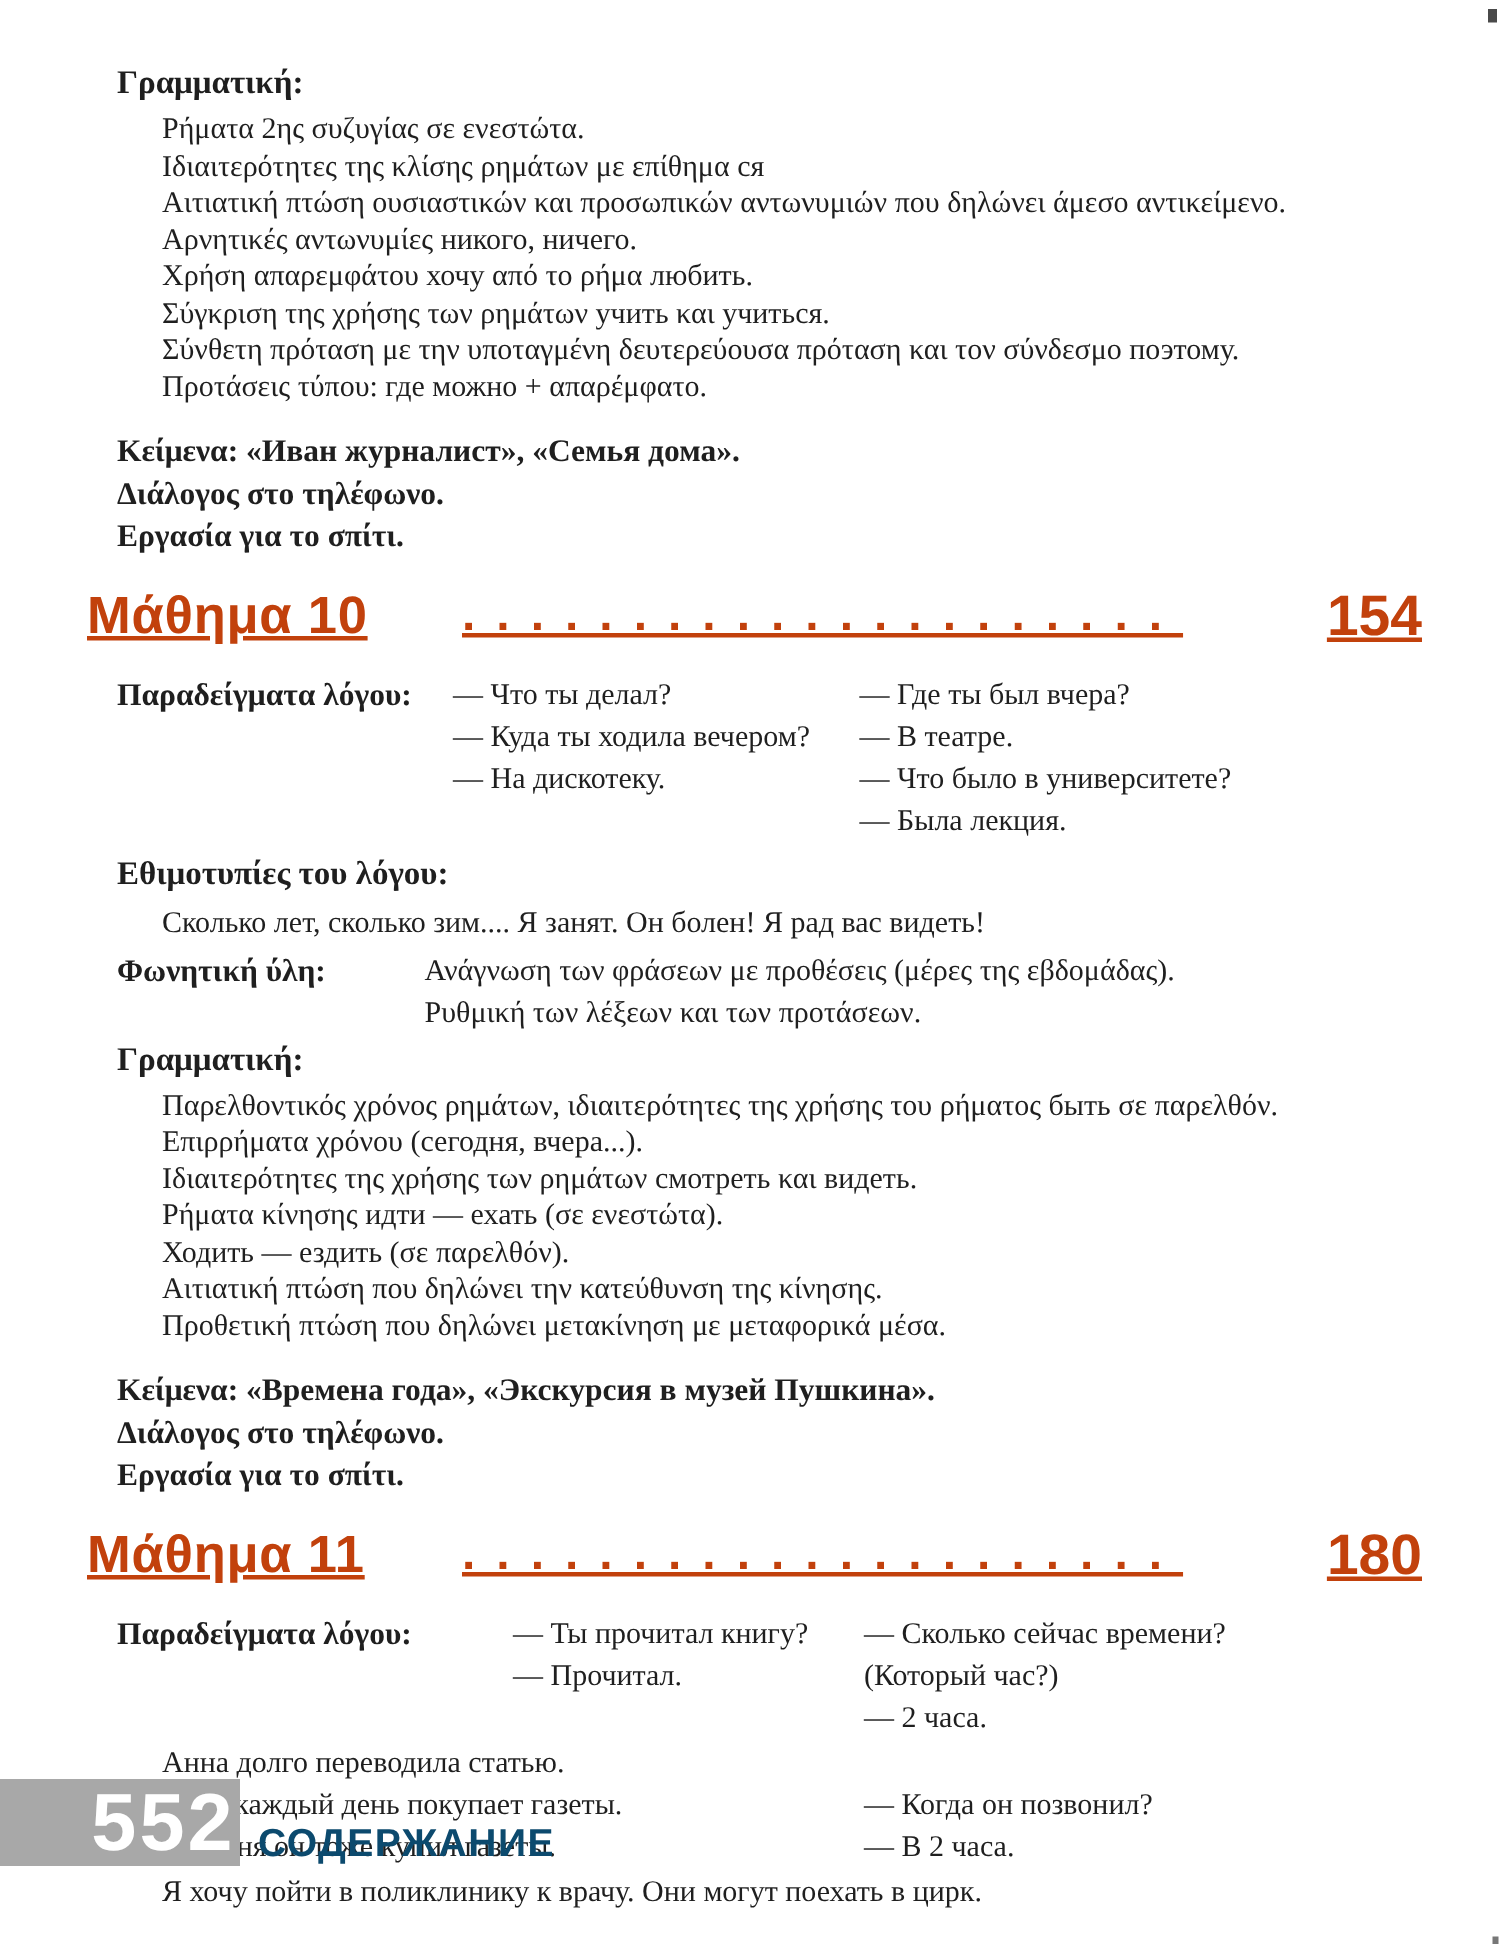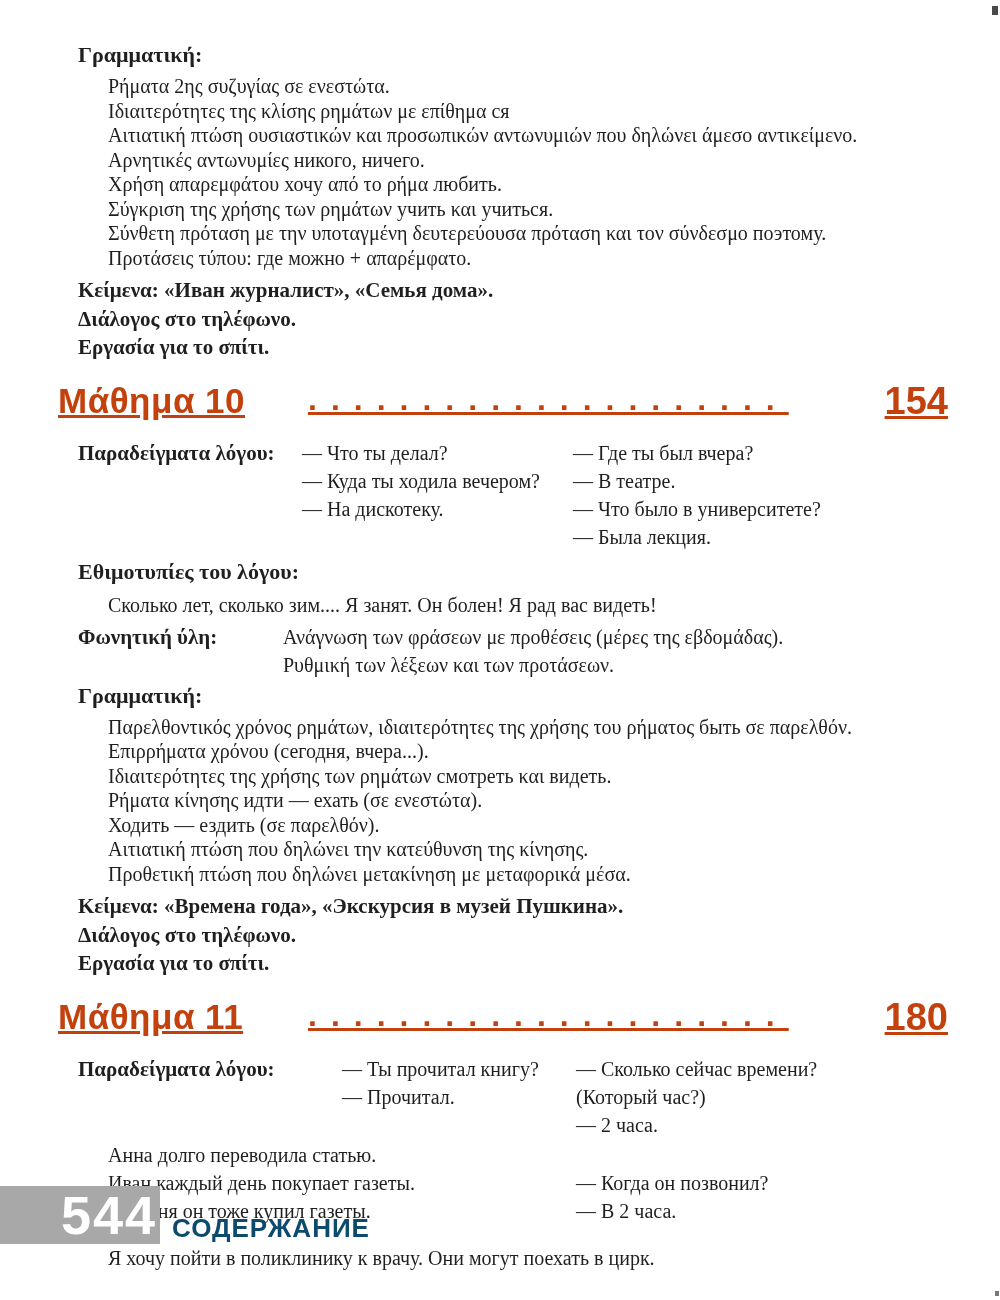--- a/index.html
+++ b/index.html
@@ -6,21 +6,21 @@
   body {
     width:1000px; height:1300px; position:relative; overflow:hidden;
     background:#ffffff; color:#1f1f1f;
     font-family:"Liberation Serif","DejaVu Serif",serif;
   }
   .content { position:absolute; left:78px; top:42px; width:870px; }
 
   .serif-head { font-size:22px; font-weight:bold; margin:0 0 6px 0; line-height:26px; }
   .gitem { font-size:20px; line-height:24.5px; margin-left:30px; }
   .boldline { font-size:21px; font-weight:bold; line-height:28.5px; }
-  .mt6 { margin-top:6px; }
+  .mt6 { margin-top:16px; }
 
   .lesson-head {
     display:flex; align-items:center; margin:18px 0 16px -20px;
     font-family:"Liberation Sans","DejaVu Sans",sans-serif; font-weight:bold;
     color:#c2410c; white-space:nowrap;text-decoration:underline;
   }
   .lesson-title { font-size:35px; letter-spacing:0.5px; width:250px; flex:none; }
   .lesson-dots  { font-size:32px; letter-spacing:14px; flex:1; overflow:hidden; transform:translateY(-2px); }
   .lesson-page  { font-size:38px; margin-left:10px; flex:none; }
 
@@ -29,21 +29,21 @@
   .ex-label-11 { width:264px; }
   .ex-col1 { width:271px; flex:none; }
   .ex-col1-11 { width:234px; flex:none; }
   .ex-col2 { flex:1; }
   .ex-line { font-size:20px; line-height:28px; }
   .ex-wide { font-size:20px; line-height:28px; margin-left:224px; }
 
   .pair-row { display:flex; align-items:flex-end; margin-top:2px; }
   .pair-left { width:468px; flex:none; margin-left:30px; }
   .pair-right { flex:1; }
-  .final-line { font-size:20px; line-height:28px; margin-left:30px; margin-top:19px; }
+  .final-line { font-size:20px; line-height:28px; margin-left:30px; margin-top:2px; }
 
   .etiq-line { font-size:20px; line-height:28px; margin-left:30px; margin-bottom:4px; }
   .phon-row { display:flex; align-items:flex-start; margin-bottom:4px; }
   .phon-label { width:205px; flex:none; font-weight:bold; font-size:21px; line-height:28px; }
   .phon-col { flex:1; }
 
   .footer-block {
     position:absolute; left:0; top:1186px; width:160px; height:58px;
     background:#a8a8a8;
   }
@@ -157,17 +157,17 @@
         <div class="ex-line">— Когда он позвонил?</div>
         <div class="ex-line">— В 2 часа.</div>
       </div>
     </div>
     <div class="final-line">Я хочу пойти в поликлинику к врачу. Они могут поехать в цирк.</div>
   </div>
 
 </div>
 
 <div class="footer-block"></div>
-<div class="footer-num">544</div>
+<div class="footer-num">552</div>
 <div class="footer-title">СОДЕРЖАНИЕ</div>
 
 <div class="speck-top"></div>
 <div class="speck-bottom"></div>
 
 </body></html>

